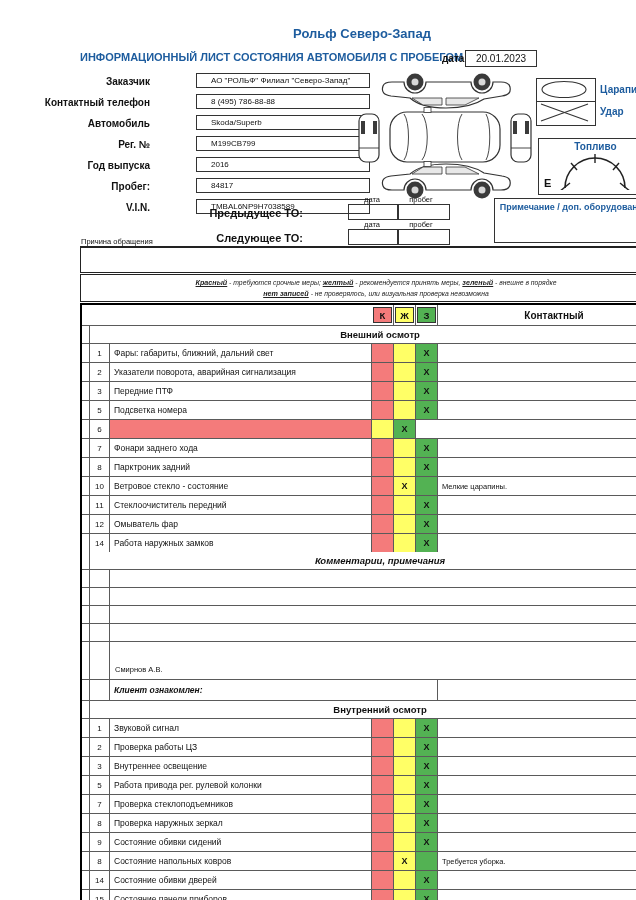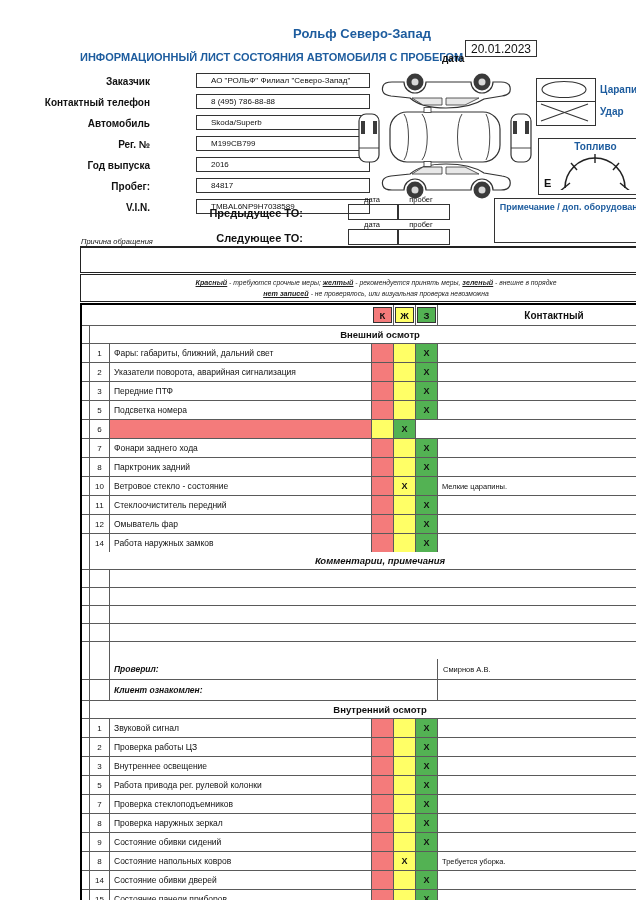--- a/index.html
+++ b/index.html
@@ -3,41 +3,41 @@
 <meta charset="utf-8">
 <style>
   html,body{margin:0;padding:0;background:#fff;}
   .page{position:relative;width:636px;height:900px;background:#fff;overflow:hidden;
         font-family:"Liberation Sans",sans-serif;color:#111;}
   .abs{position:absolute;margin-left:44px;}
   .blue{color:#1d5c9e;}
   .company{left:0;top:26px;width:100%;text-align:center;font-size:13px;font-weight:bold;}
   .doc-title{left:36px;top:51px;font-size:11px;font-weight:bold;}
   .date-label{left:398px;top:53px;font-size:10px;font-weight:bold;}
-  .date-box{left:421px;top:40px;width:70px;height:15px;border:1.5px solid #333;
-            font-size:12px;display:flex;align-items:center;justify-content:center;}
+  .date-box{left:421px;top:50px;width:70px;height:15px;border:1.5px solid #333;
+            font-size:10px;display:flex;align-items:center;justify-content:center;}
   .field-label{right:486px;font-size:10px;font-weight:bold;white-space:nowrap;height:16px;
                display:flex;align-items:center;}
   .field-box{left:152px;width:158px;height:13px;border:1.5px solid #333;font-size:8px;
              display:flex;align-items:center;padding-left:14px;white-space:nowrap;}
   .mini-lbl{width:48px;text-align:center;font-size:7.5px;}
   .svc-label{font-size:11px;font-weight:bold;white-space:nowrap;}
   .svc-box{width:46px;height:14px;border:1.5px solid #333;font-size:8px;
            display:flex;align-items:center;padding-left:3px;}
   .dmg-box{left:492px;top:78px;width:58px;height:46px;border:1.3px solid #333;}
   .dmg-cell{height:22px;border-bottom:1.3px solid #333;}
   .dmg-cell:last-child{border-bottom:none;}
   .dmg-lbl{left:556px;font-size:10px;font-weight:bold;}
   .fuel-box{left:494px;top:138px;width:113px;height:55px;border:1.5px solid #333;}
   .fuel-title{position:absolute;top:2px;width:100%;text-align:center;font-size:10px;font-weight:bold;}
   .fuel-e{position:absolute;left:5px;bottom:5px;font-size:11px;font-weight:bold;}
   .fuel-f{position:absolute;right:6px;bottom:5px;font-size:11px;font-weight:bold;}
   .notes-box{left:450px;top:198px;width:158px;height:43px;border:1.5px solid #333;}
   .notes-title{position:absolute;top:3px;width:100%;text-align:center;font-size:9px;font-weight:bold;}
-  .reason-label{left:37px;top:237px;font-size:7.5px;font-style:italic;}
+  .reason-label{left:37px;top:237px;font-size:7.5px;}
   .reason-box{left:36px;top:246px;width:590px;height:24px;border:1.5px solid #222;border-top:2px solid #222;}
   .legend-box{left:36px;top:274px;width:590px;height:26px;border:1.5px solid #222;
               display:flex;flex-direction:column;align-items:center;justify-content:center;gap:2px;}
   .legend-line{font-size:6.8px;font-style:italic;color:#222;text-align:center;white-space:nowrap;}
   .lg-term{font-weight:bold;text-decoration:underline;font-size:7.2px;}
   
   .itable{left:36px;top:303px;width:588px;border:2px solid #000;}
   .t-row{display:grid;border-bottom:1px solid #5a5a5a;}
   .t-row:last-child{border-bottom:none;}
   .t-row>div{display:flex;align-items:center;overflow:hidden;}
@@ -329,21 +329,20 @@
         <div class="t-row t-empty">
           <div class="gutter"></div>
           <div class="numcell"></div>
           <div class="widecell"></div>
         </div>
       </div>
 
     <div class="t-row t-split">
       <div class="gutter"></div>
       <div class="numcell"></div>
-      <div class="split-label">Проверил:</div>
       <div class="split-value">Смирнов А.В.</div>
     </div>
     <div class="t-row t-split">
       <div class="gutter"></div>
       <div class="numcell"></div>
       <div class="split-label">Клиент ознакомлен:</div>
       <div class="split-value"></div>
     </div>
 
     <div class="t-row t-section">

